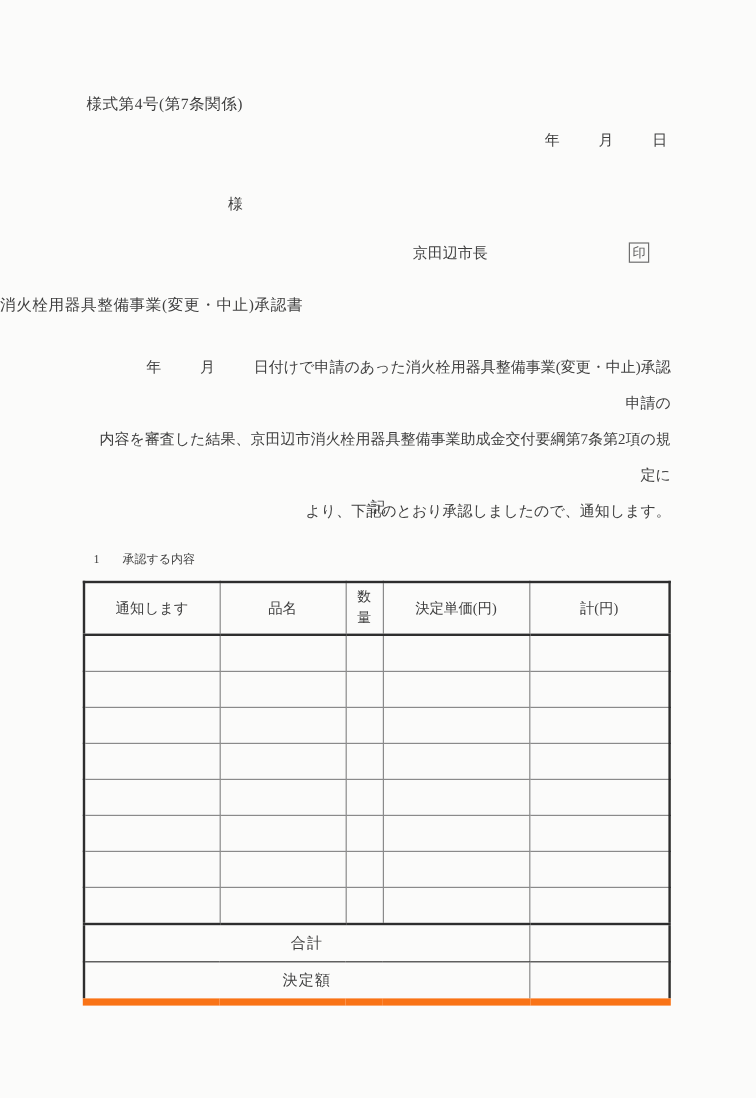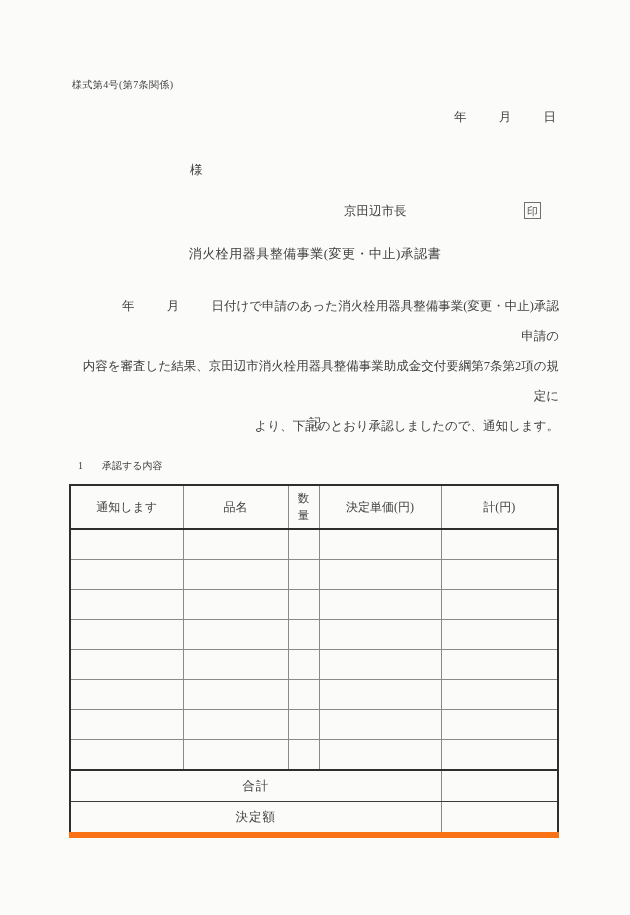--- a/index.html
+++ b/index.html
@@ -19,21 +19,21 @@
     position: relative;
     width: 630px;
     height: 915px;
   }
 
   
   .form-no {
     position: absolute;
     left: 72px;
     top: 78px;
-    font-size: 10px;
+    font-size: 13px;
     letter-spacing: 0.4px;
     white-space: nowrap;
   }
 
   
   .doc-meta {
     position: absolute;
     right: 72px;
     top: 104px;
     text-align: left;
@@ -82,21 +82,20 @@
     color: #5a5a5a;
     box-sizing: border-box;
   }
 
   
   .doc-title {
     position: absolute;
     left: 0;
     right: 0;
     top: 245px;
-    text-align: center;
     font-size: 13px;
     letter-spacing: 0.5px;
   }
 
   
   .body-text {
     position: absolute;
     left: 72px;
     top: 291px;
     width: 487px;

